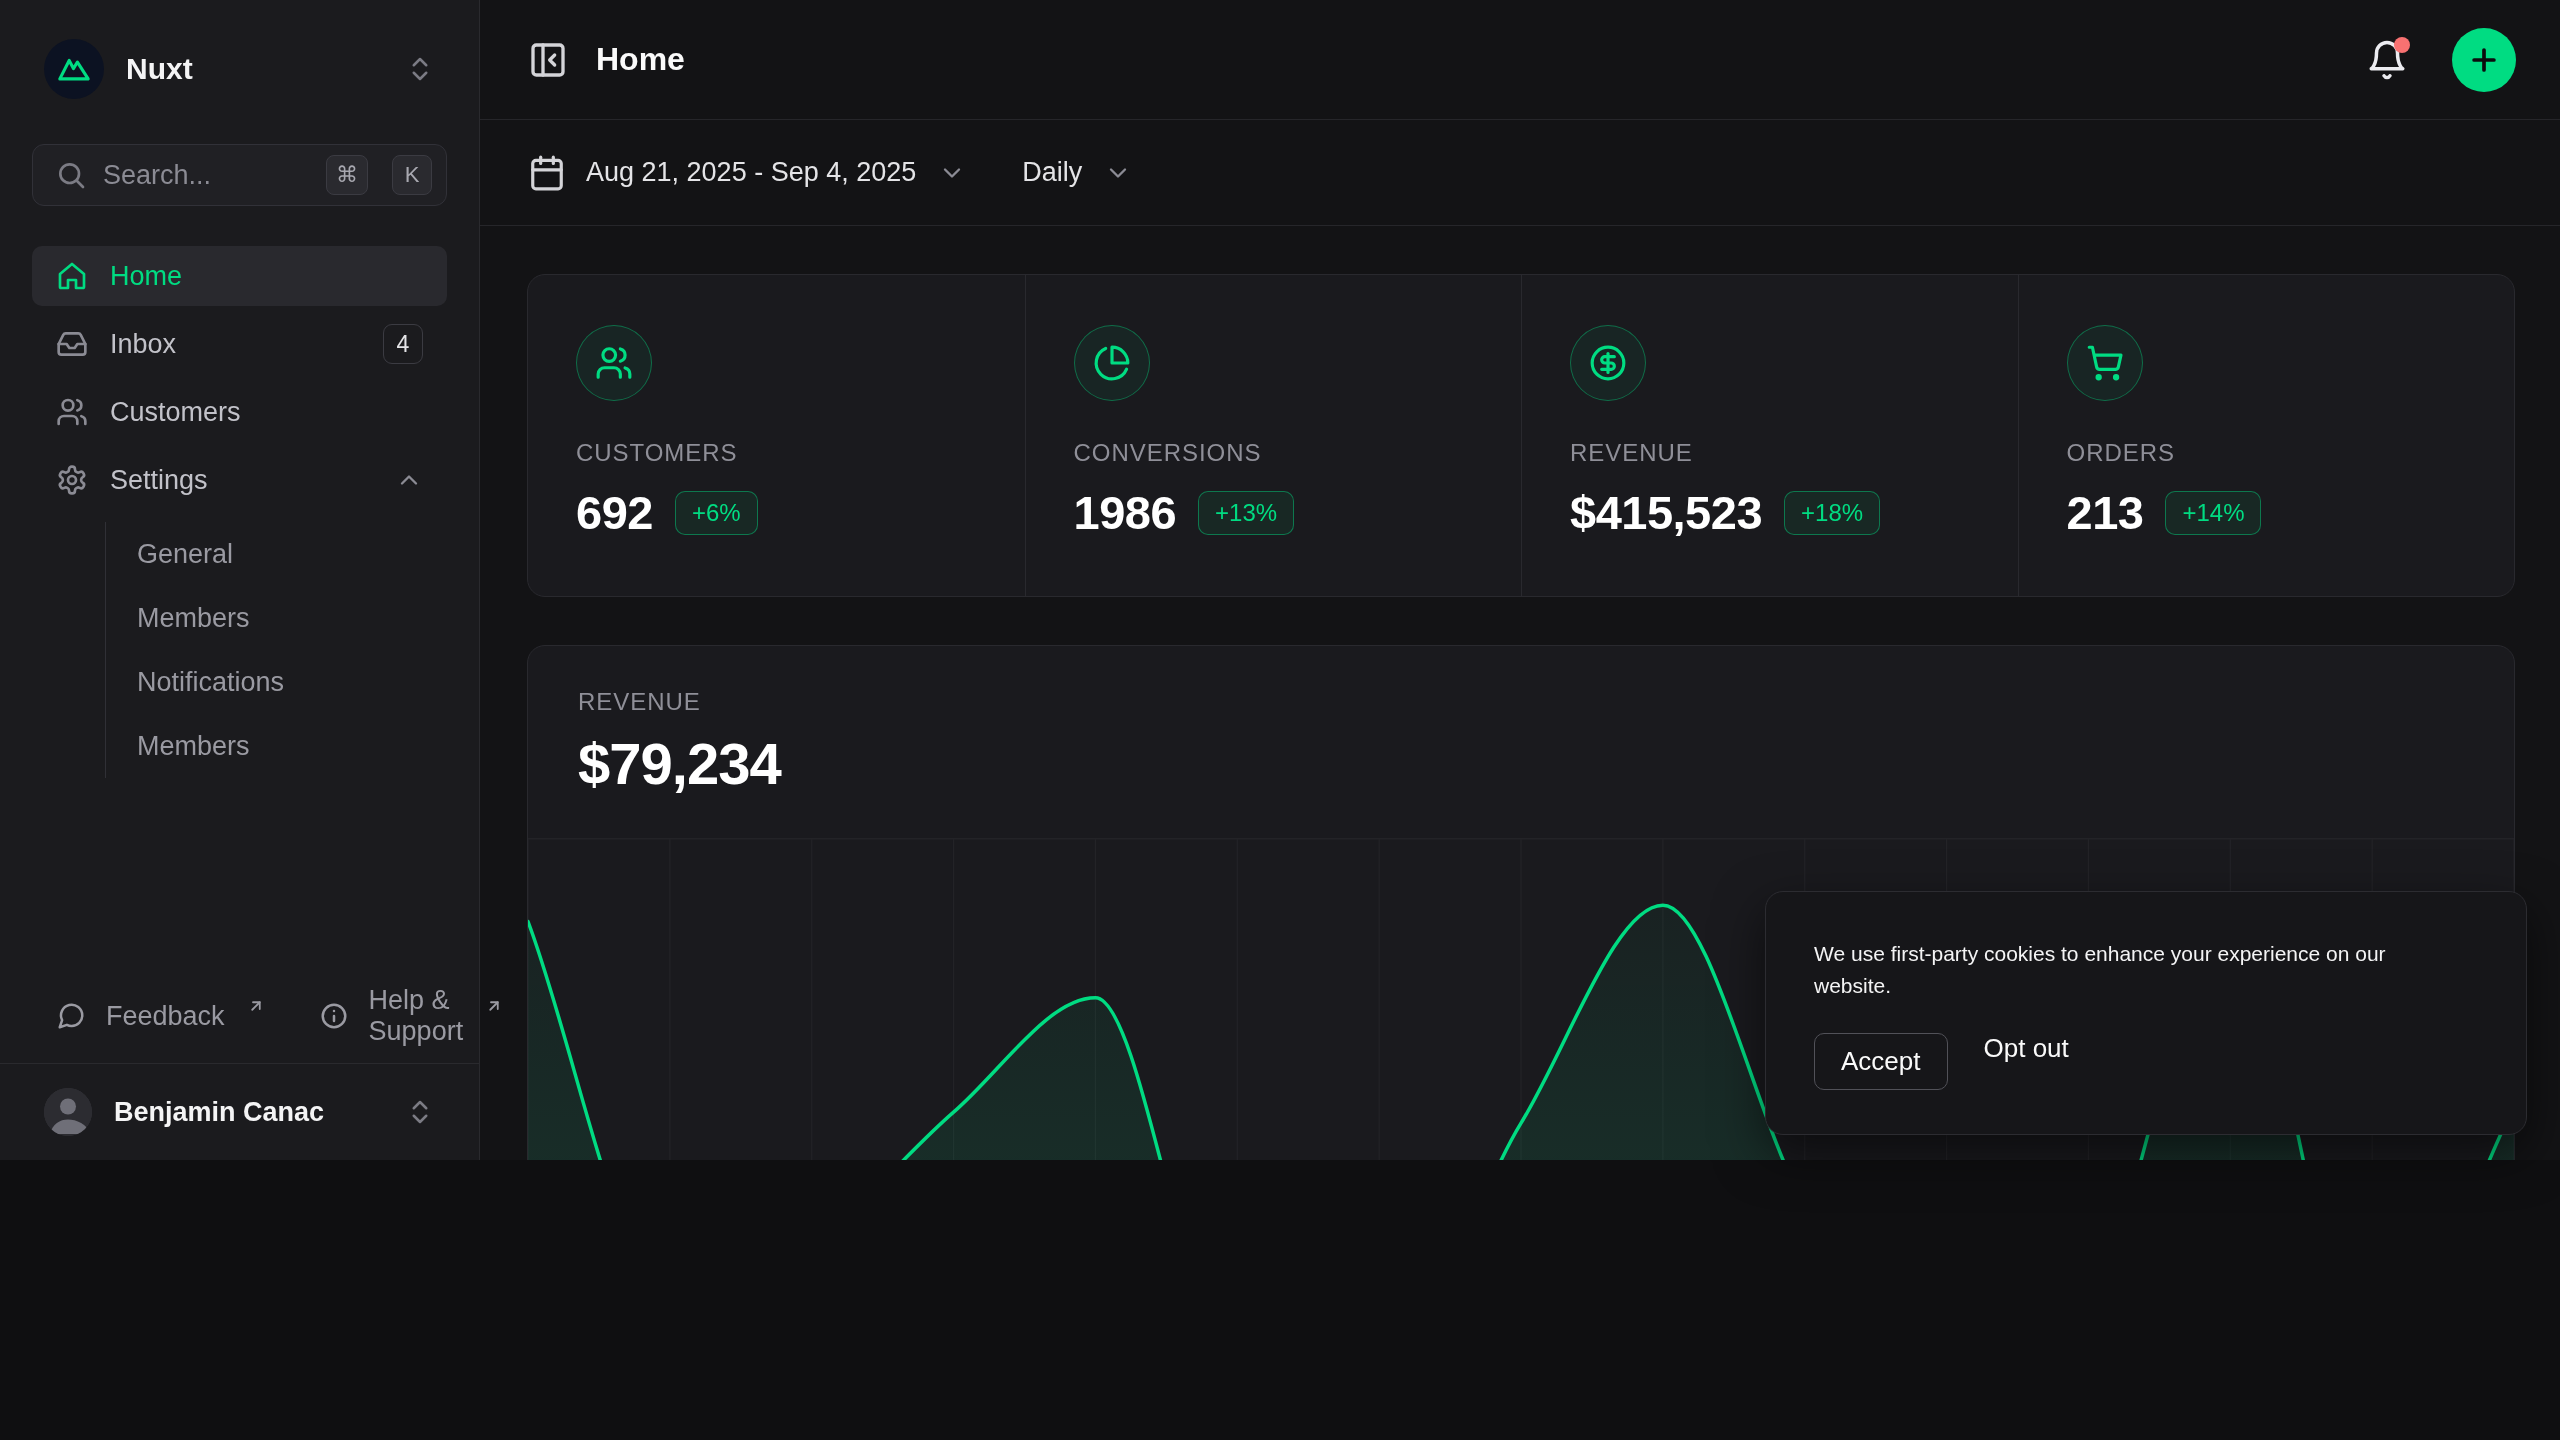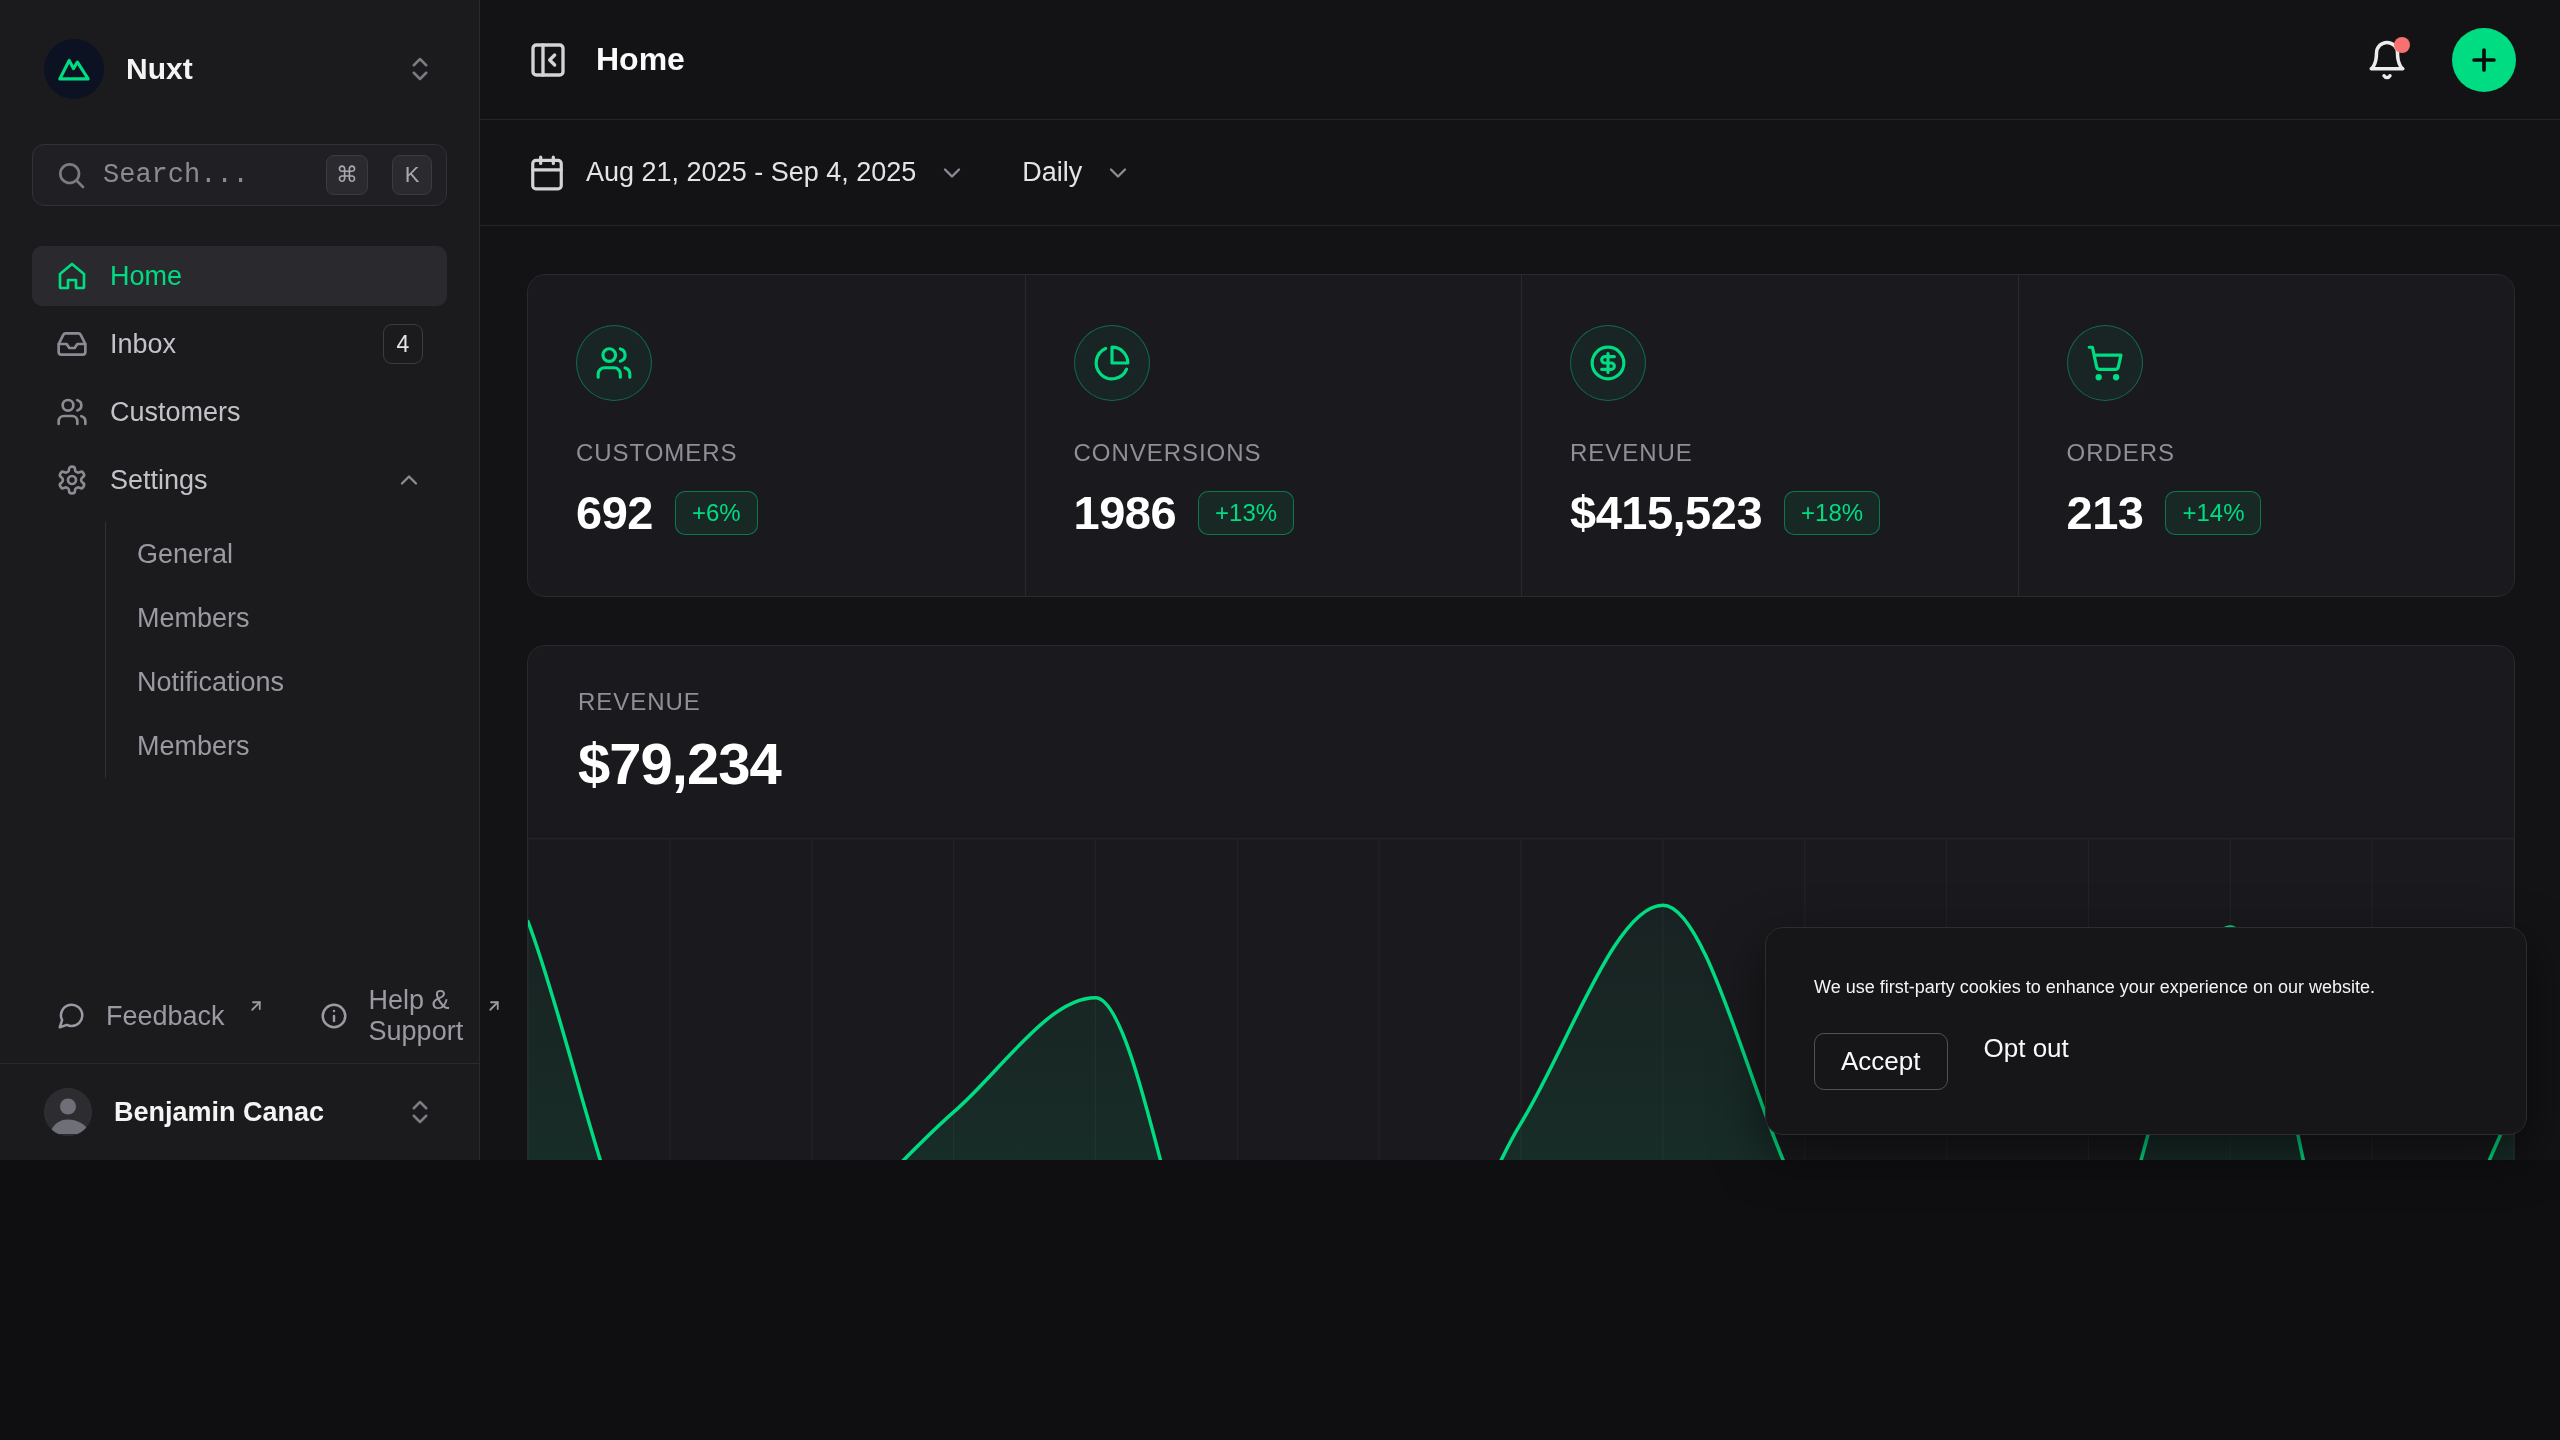--- a/index.html
+++ b/index.html
@@ -13,21 +13,21 @@
   .brand-row { display:flex; align-items:center; gap:22px; padding:0 12px; height:66px; cursor:pointer; }
   .brand-logo { width:60px; height:60px; border-radius:50%; background:#0c1222; display:flex; align-items:center; justify-content:center; flex:none; }
   .brand-name { font-size:30px; font-weight:600; color:#f4f4f5; flex:1; }
   .icon { display:inline-flex; align-items:center; justify-content:center; }
   .icon svg { display:block; }
   .muted-ic { color:#7b7b84; }
 
   .search-box { margin-top:42px; height:62px; border:1px solid #313138; background:#202024; border-radius:12px;
                 display:flex; align-items:center; padding:0 14px 0 22px; gap:16px; cursor:text; }
   .search-box input { flex:1; background:transparent; border:none; outline:none; color:#f97316;
-                      font-size:27px; font-family:Liberation Mono, monospace; min-width:0; }
+                      font-size:27px; font-family:Liberation Sans, sans-serif; min-width:0; }
   .search-box input::placeholder { color:#8b8b94; }
   .kbd { min-width:40px; height:40px; padding:0 9px; border:1px solid #3b3b42; background:#2a2a2f; border-radius:8px;
          display:flex; align-items:center; justify-content:center; font-size:22px; color:#a8a8b0; }
   .kbd + .kbd { margin-left:8px; }
 
   .nav { margin-top:40px; display:flex; flex-direction:column; gap:8px; }
   .nav-item { height:60px; border-radius:10px; display:flex; align-items:center; gap:22px; padding:0 24px;
               font-size:27px; font-weight:500; color:#c2c2c9; cursor:pointer; }
   .nav-item .icon { color:#8b8b94; }
   .nav-item.active { background:#29292e; color:#00dc82; }
@@ -87,21 +87,21 @@
   .chart-value { margin-top:14px; font-size:58px; font-weight:700; color:#ffffff; letter-spacing:-1px; }
   .chart-plot { position:absolute; left:0; right:0; top:192px; bottom:0; }
   .chart-plot svg { width:100%; height:100%; }
   #chart-grid line { stroke:#232327; stroke-width:1.3; }
   #chart-line { fill:none; stroke:#00dc82; stroke-width:3.5; stroke-linecap:round; stroke-linejoin:round; }
 
   
   .cookie-banner { position:absolute; right:33px; bottom:25px; width:762px; background:#161619;
                    border:1px solid #2c2c31; border-radius:18px; padding:46px 48px 44px 48px;
                    box-shadow:0 18px 50px rgba(0,0,0,.55); z-index:20; }
-  .cookie-text { font-size:18px; line-height:1.5; color:#f4f4f5; max-width:630px; }
+  .cookie-text { font-size:21px; line-height:1.5; color:#f4f4f5; max-width:630px; }
   .cookie-actions { margin-top:32px; display:flex; align-items:flex-start; gap:36px; }
   .accept-btn { background:transparent; border:1px solid #515158; border-radius:10px; padding:12px 26px;
                 color:#fafafa; font-size:26px; font-weight:500; font-family:inherit; cursor:pointer; }
   .optout-btn { background:none; border:none; color:#fafafa; font-size:26px; font-weight:500; font-family:inherit; cursor:pointer; }
 </style>
 </head>
 <body>
 
 <div class="app">
 

